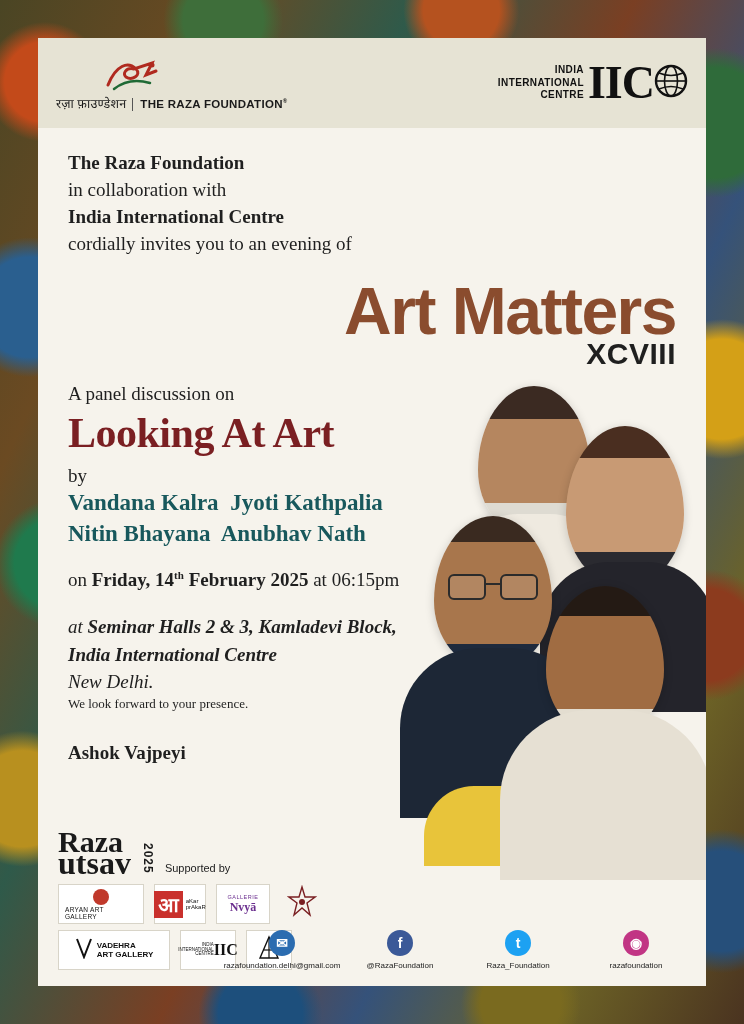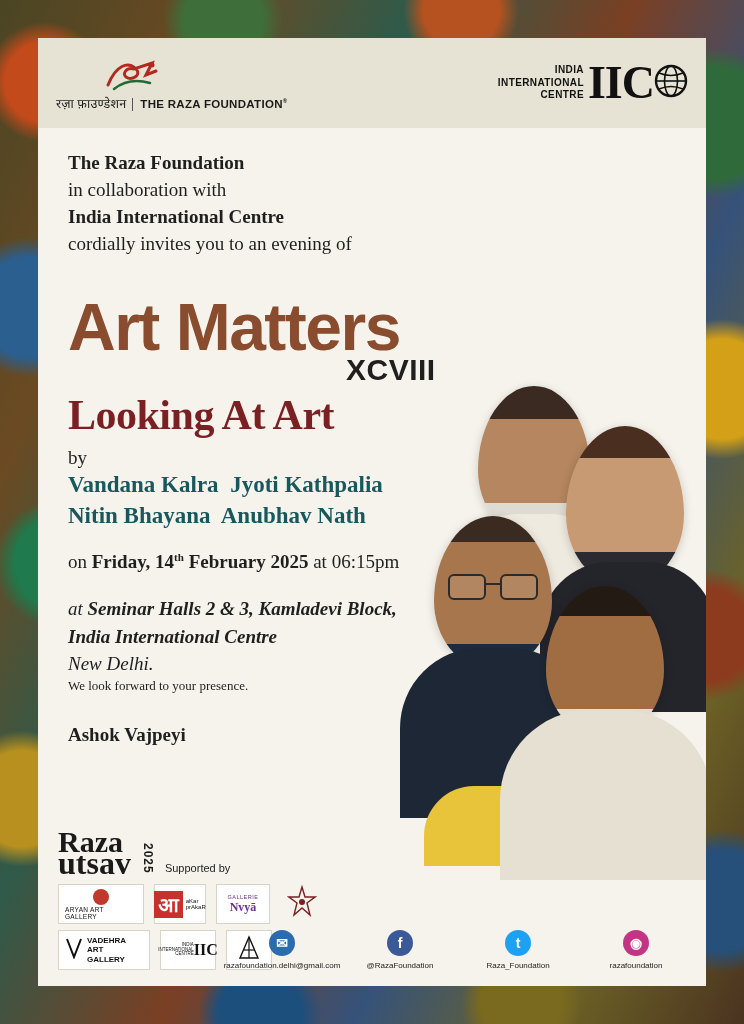--- a/index.html
+++ b/index.html
@@ -118,21 +118,21 @@
 
   
   .content {
     position: relative;
     padding: 22px 30px 0 30px;
     color: #1f1f1f;
   }
   .line-reg { font-size: 19px; line-height: 1.42; }
   .line-bold { font-size: 19px; font-weight: bold; line-height: 1.42; }
 
-  .title-block { margin-top: 38px; position: relative; }
+  .title-block { margin-top: 22px; position: relative; text-align: right; }
   .art-matters {
     font-family: "Liberation Sans", sans-serif;
     font-size: 66px;
     font-weight: bold;
     color: #8a4c2e;
     letter-spacing: -1.5px;
     line-height: .95;
   }
   .roman {
     font-family: "Liberation Sans", sans-serif;
@@ -309,21 +309,21 @@
   .sp-aryan { width: 86px; flex-direction: column; gap:1px; }
   .sp-aryan .dot { width:16px; height:16px; border-radius:50%; background:#c0392b; }
   .sp-aryan .t { font-family:"Liberation Sans",sans-serif; font-size:6.5px; letter-spacing:.3px; color:#111; }
   .sp-akar { width: 52px; }
   .sp-akar .glyph { font-family:"Liberation Serif",serif; font-size:20px; font-weight:bold; color:#111; background:#c9302c; color:#fff; padding:0 4px; }
   .sp-akar .t { font-family:"Liberation Sans",sans-serif; font-size:6px; color:#111; margin-left:3px; }
   .sp-nvya { width: 54px; flex-direction:column; }
   .sp-nvya .t1 { font-family:"Liberation Sans",sans-serif; font-size:5.5px; color:#6b2f8f; letter-spacing:.5px;}
   .sp-nvya .t2 { font-family:"Liberation Serif",serif; font-size:12px; color:#6b2f8f; font-weight:bold;}
   .sp-star { width: 44px; background:transparent; border:none; }
-  .sp-vadehra { width: 92px; }
+  .sp-vadehra { width: 112px; }
   .sp-vadehra .t { font-family:"Liberation Sans",sans-serif; font-size:8px; font-weight:bold; color:#111; line-height:1.15;}
   .sp-iic { width: 56px; }
   .sp-iic .t { font-family:"Liberation Sans",sans-serif; font-size:4.5px; color:#111; line-height:1.1; text-align:right;}
   .sp-iic .m { font-family:"Liberation Serif",serif; font-size:16px; font-weight:bold; color:#111;}
   .sp-ignca { width: 46px; }
 
   .socials {
     position: absolute;
     right: 24px;
     bottom: 16px;
@@ -415,20 +415,21 @@
       <div class="line-bold">The Raza Foundation</div>
       <div class="line-reg">in collaboration with</div>
       <div class="line-bold">India International Centre</div>
       <div class="line-reg">cordially invites you to an evening of</div>
 
       <div class="title-block">
         <div class="art-matters">Art Matters</div>
         <div class="roman">XCVIII</div>
       </div>
 
+      <div class="panel-line">A panel discussion on</div>
       <div class="topic">Looking At Art</div>
       <div class="by">by</div>
 
       <div class="speakers">
         <span>Vandana Kalra</span>&nbsp;
         <span>Jyoti Kathpalia</span><br>
         <span>Nitin Bhayana</span>&nbsp;
         <span>Anubhav Nath</span>
       </div>
 

